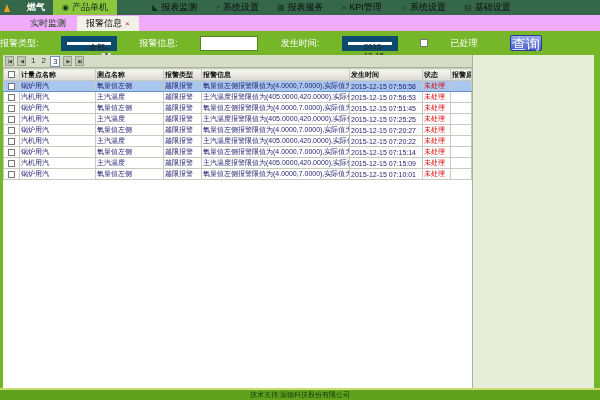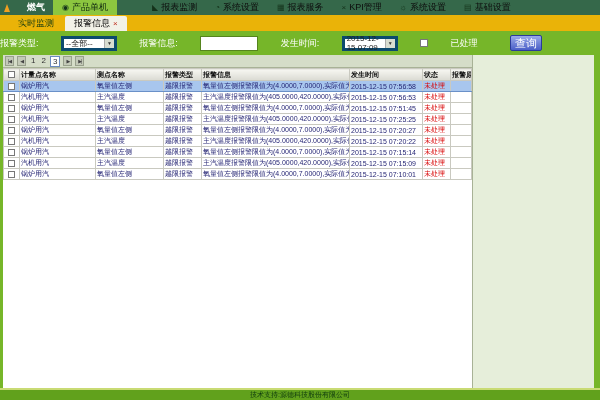--- a/index.html
+++ b/index.html
@@ -11,36 +11,36 @@
   .menubar { height:15px; background:#35684A; display:flex; align-items:center; font-size:9px; color:#0b0b0b; flex:0 0 auto; }
   .logo { display:flex; align-items:center; gap:17px; color:#fff; padding:0 8px 0 4px; font-weight:bold; }
   .flame { width:0; height:0; border-left:3px solid transparent; border-right:3px solid transparent; border-bottom:8px solid #F0A020; display:inline-block; }
   .menu-items { display:flex; height:100%; align-items:center; }
   .menu-item { display:flex; align-items:center; gap:3px; padding:0 9px; height:100%; cursor:pointer; color:#0d0d0d; }
   .menu-item .mi-icon { font-size:8px; color:#14321a; line-height:1; }
   .menu-item.active { background:#8CC63F; margin-right:26px; }
   .menu-item.active .mi-label { font-weight:normal; color:#102810; }
 
   
-  .tabstrip { height:16px; background:#eab308; display:flex; align-items:flex-end; padding-left:9px; font-size:9px; flex:0 0 auto; }
+  .tabstrip { height:16px; background:#f0abfc; display:flex; align-items:flex-end; padding-left:21px; font-size:9px; flex:0 0 auto; }
   .tab { height:15px; padding:0 9px; color:#113911; margin-right:2px; cursor:pointer; display:flex; align-items:center; gap:3px; }
   .tab.active { background:#F2F1E8; border-radius:2px 2px 0 0; color:#000; }
   .tab-close { display:none; color:#C03020; font-size:8px; line-height:1; cursor:pointer; }
   .tab-close.show { display:inline; }
 
   
   .filterbar { height:24px; background:#76B629; display:flex; align-items:center; font-size:9px; gap:4px; justify-content:space-between; padding-right:58px; flex:0 0 auto; }
   .flabel { color:#fff; }
-  .select { background:#fff; border:3px solid #0c4a6e; height:15px; display:flex; align-items:center; font-size:8px; color:#222; padding-left:2px; cursor:pointer; }
+  .select { background:#fff; border:6px solid #0c4a6e; height:15px; display:flex; align-items:center; font-size:8px; color:#222; padding-left:16px; cursor:pointer;flex-direction:column; }
   .select .arrow { margin-left:auto; font-size:5px; color:#333; background:#D8DCD0; height:100%; display:flex; align-items:center; padding:0 2px; border-left:1px solid #aaa; }
   .select.type { width:56px; }
   .select.date { width:56px; }
   .finput { width:58px; height:15px; border:1px solid #55841e; font-size:8px; padding:0 2px; }
   .checkbox { width:8px; height:8px; background:#fff; border:1px solid #777; display:inline-block; cursor:pointer; }
-  .query-btn { width:32px; height:16px; background:linear-gradient(#9AAAE8,#4A5FC8); border:1px solid #2A3A9A; border-radius:2px; color:#fff; font-size:11px; margin-left:10px; padding:0; cursor:pointer; }
+  .query-btn { width:32px; height:16px; background:linear-gradient(#9AAAE8,#4A5FC8); border:1px solid #2A3A9A; border-radius:2px; color:#fff; font-size:14px; margin-left:10px; padding:0; cursor:pointer; }
 
   
   .content { flex:1; display:flex; border-left:3px solid #76B629; min-height:0; }
   .table-area { width:469px; display:flex; flex-direction:column; background:#fff; flex:0 0 auto; }
   .pager { height:13px; background:#D5DDC8; border-bottom:1px solid #A8B296; display:flex; align-items:center; gap:3px; padding-left:2px; font-size:8px; color:#333; flex:0 0 auto; }
   .pbtn { background:#C4CAB8; border:1px solid #98A08C; font-size:5px; height:10px; line-height:8px; padding:0 2px; letter-spacing:-1px; color:#444; cursor:pointer; }
   .pages { display:flex; gap:2px; }
   .page { padding:0 2px; cursor:pointer; }
   .page.current { background:#fff; border:1px solid #6A8AC0; line-height:9px; }
 

